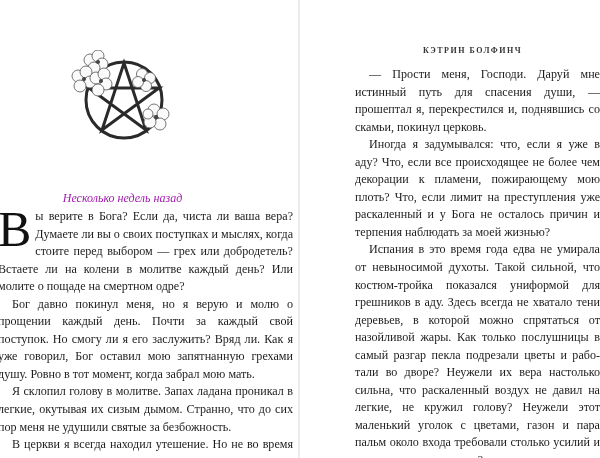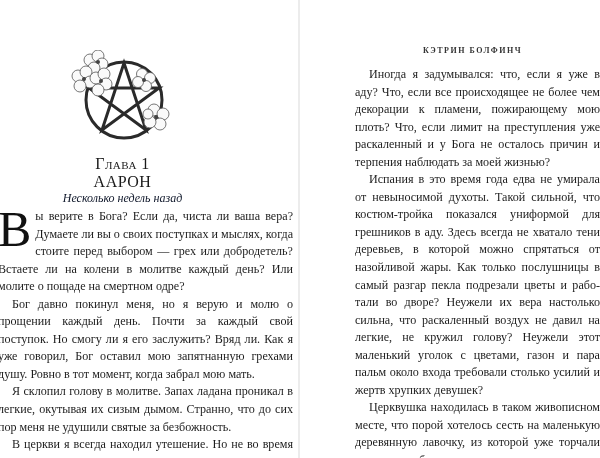--- a/index.html
+++ b/index.html
@@ -5,21 +5,21 @@
   html, body { margin:0; padding:0; background:#ffffff; }
   body { width:600px; height:458px; position:relative; overflow:hidden; font-family:"Liberation Serif","DejaVu Serif",serif; color:#1d1d1d; }
   .page { position:absolute; top:0; height:458px; background:#fff;margin-top:48px; }
   .page-left { left:0; width:299px; }
   .page-right { left:300px; width:300px; }
   .gutter { position:absolute; left:298px; top:0; width:2px; height:458px; background:#ececec; }
   .emblem { position:absolute; left:68px; top:2px; width:106px; height:92px; }
   .chapter-title { position:absolute; left:0; width:245px; text-align:center; font-size:16px; letter-spacing:0.5px; color:#1a1a1a; }
   .ct1 { top:107px; font-variant:small-caps; }
   .ct2 { top:125px; }
-  .subtitle { position:absolute; left:0; width:245px; top:143px; text-align:center; font-style:italic; font-size:12px; color:#0f172a; }
+  .subtitle { position:absolute; left:0; width:245px; top:143px; text-align:center; font-style:italic; font-size:12px; color:#a21caf; }
   .text { position:absolute; font-size:12.1px; line-height:17.55px; text-align:justify; hyphens:manual; }
   .text p { margin:0; text-indent:14px; }
   .text p.noind { text-indent:0; }
   .left-text { left:-2px; top:160px; width:295px; }
   .right-text { left:55px; top:18px; width:245px; }
   .dropcap { float:left; font-size:50px; line-height:38px; margin:2px 4px 0 0; color:#111; }
   .running-head { position:absolute; left:100px; width:145px; top:-2px; text-align:center; font-size:8px; letter-spacing:1.5px; font-weight:bold; color:#333; }
   .folio { position:absolute; top:454px; font-size:17px; letter-spacing:1px; color:#222; }
   .folio-left { left:110px; }
   .folio-right { left:475px;text-align:right; }
@@ -56,38 +56,37 @@
     </g>
     <g fill="#444">
       <circle cx="30" cy="12" r="2"></circle>
         <circle cx="16" cy="29" r="2"></circle>
         <circle cx="33" cy="31" r="2"></circle>
         <circle cx="76" cy="30" r="2"></circle>
         <circle cx="88" cy="67" r="2"></circle>
     </g>
   </svg>
 
-  <div class="chapter-title ct1">Глава 1</div>
-  <div class="chapter-title ct2">ААРОН</div>
   <div class="subtitle">Несколько недель назад</div>
 
   <div class="text left-text">
     <p class="noind"><span class="dropcap">В</span><span>ы верите в Бога? Если да, чиста ли ваша вера? Ду­маете ли вы о своих поступках и мыслях, когда стоите перед выбором — грех или добродетель? Вста­ете ли на колени в молитве каждый день? Или молите о пощаде на смертном одре?</span></p>
     <p>Бог давно покинул меня, но я верую и молю о прощении каждый день. Почти за каждый свой поступок. Но смогу ли я его заслужить? Вряд ли. Как я уже говорил, Бог оставил мою запятнанную грехами душу. Ровно в тот момент, когда забрал мою мать.</p>
     <p>Я склопил голову в молитве. Запах ладана про­никал в легкие, окутывая их сизым дымом. Странно, что до сих пор меня не удушили святые за безбож­ность.</p>
     <p>В церкви я всегда находил утешение. Но не во вре­мя мессы, а когда здесь никого, кроме послушников, не было. Помещение со сводчатыми потолками оку­тывалось звенящей тишиной. Я приходил сюда, что­бы поразмышлять о делах, судьбе, вымолить проще­ние для своей души.</p>
   </div>
 
   <div class="folio folio-left">13</div>
 </div>
 
 <div class="gutter"></div>
 
 <div class="page page-right">
   <div class="running-head">КЭТРИН БОЛФИНЧ</div>
   <div class="text right-text">
+    <p>— Прости меня, Господи. Даруй мне истинный путь для спасения души, — прошептал я, перекре­стился и, поднявшись со скамьи, покинул церковь.</p>
     <p>Иногда я задумывался: что, если я уже в аду? Что, если все происходящее не более чем декора­ции к пламени, пожирающему мою плоть? Что, если лимит на преступления уже раскаленный и у Бога не осталось причин и терпения наблюдать за моей жизнью?</p>
     <p>Испания в это время года едва не умирала от не­выносимой духоты. Такой сильной, что костюм-трой­ка показался униформой для грешников в аду. Здесь всегда не хватало тени деревьев, в которой можно спрятаться от назойливой жары. Как только послуш­ницы в самый разгар пекла подрезали цветы и рабо­тали во дворе? Неужели их вера настолько сильна, что раскаленный воздух не давил на легкие, не кру­жил голову? Неужели этот маленький уголок с цвета­ми, газон и пара пальм около входа требовали столько усилий и жертв хрупких девушек?</p>
     <p>Церквушка находилась в таком живописном месте, что порой хотелось сесть на маленькую деревянную лавочку, из которой уже торчали гвозди, и забыть о том, что за стенами этого места меня ждало семейное дело, разборки с другими семьями и бесконечная че­реда убийств «по случайности». Мне нравилось смо­треть на виднеющееся вдалеке море, пригород и рос­сыпь зелени, растущей на холмах.</p>
 
   </div>
 </div>
 <div class="folio folio-right">14</div>
 
 </body></html>

